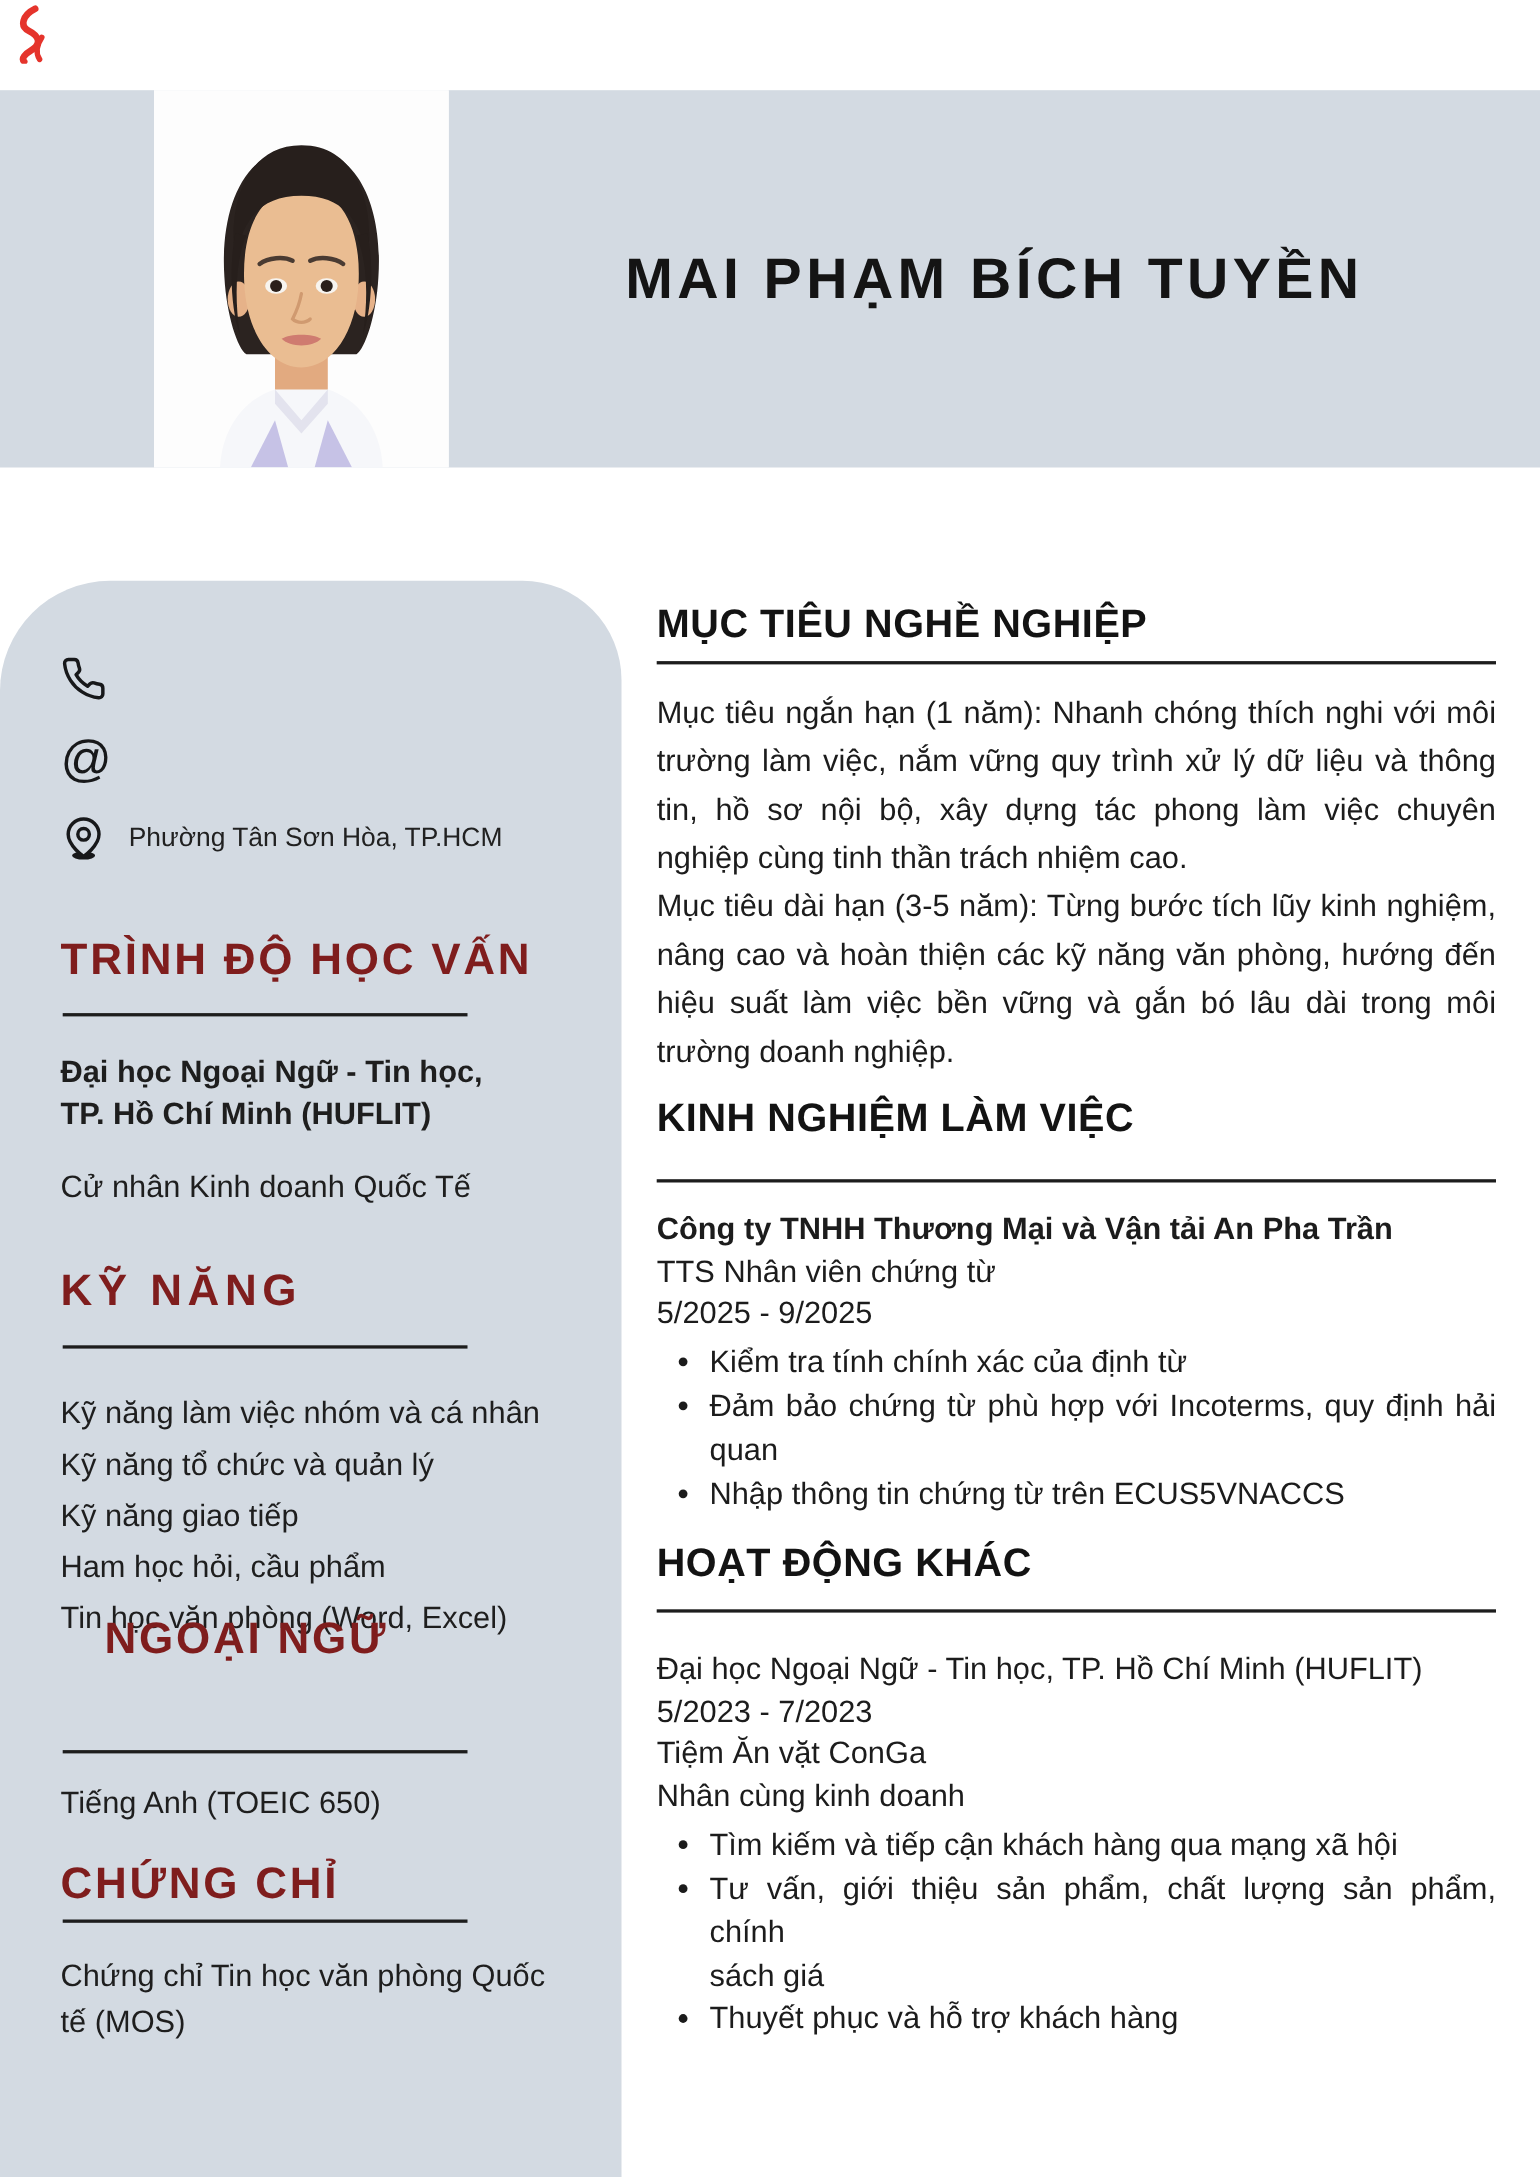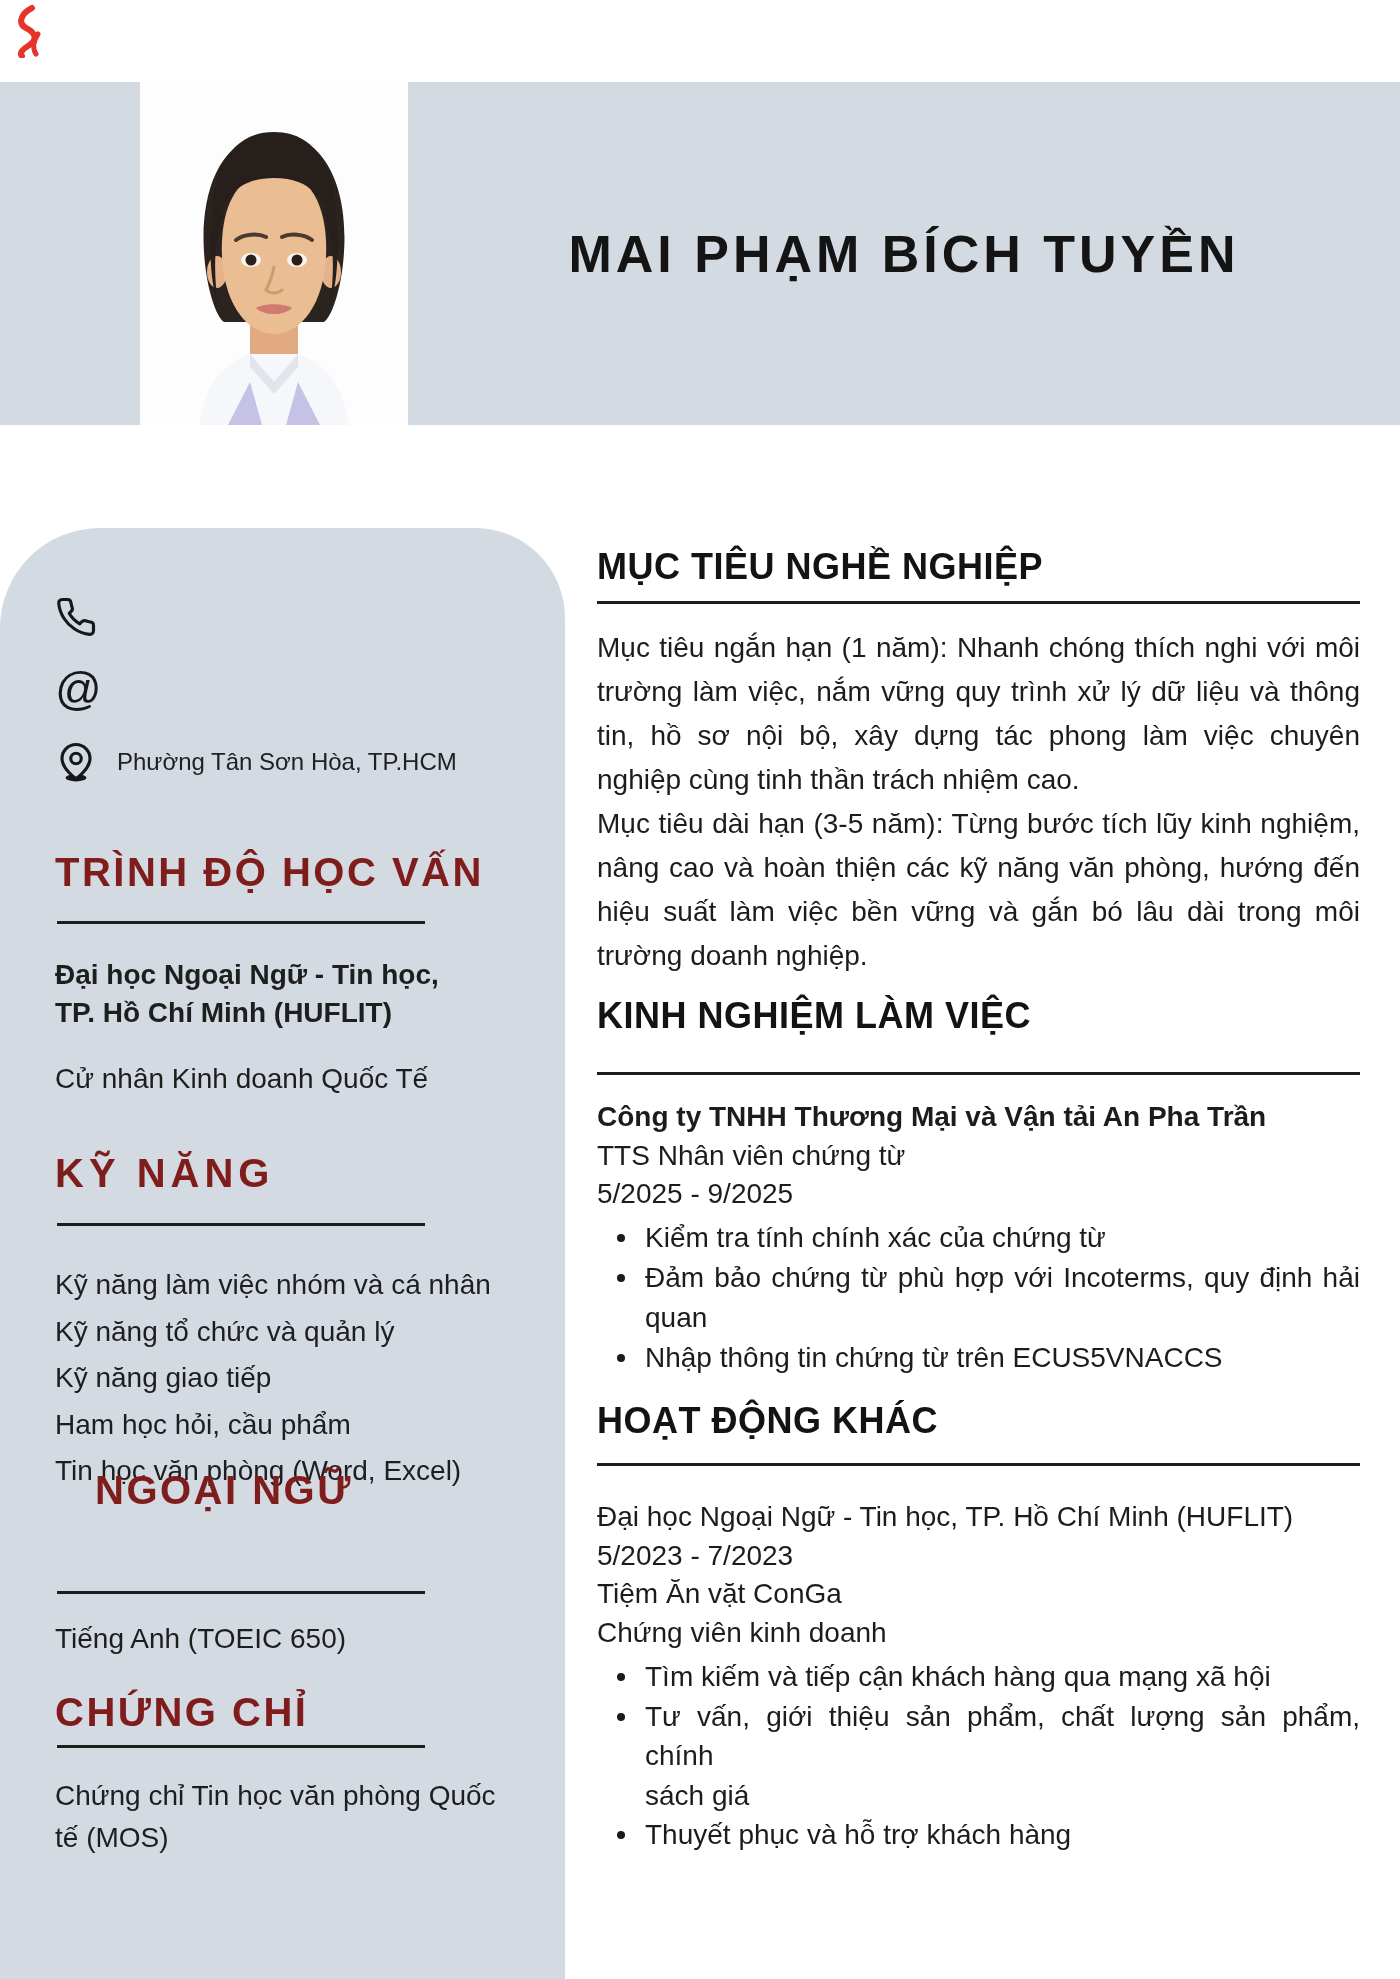--- a/index.html
+++ b/index.html
@@ -165,40 +165,40 @@
     <div class="m-h" style="top:995px;">KINH NGHIỆM LÀM VIỆC</div>
     <div class="rule m-rule" style="top:1072px;"></div>
     <div class="info" style="top:1098px;">
       <div class="bold">Công ty TNHH Thương Mại và Vận tải An Pha Trần</div>
       <div>TTS Nhân viên chứng từ</div>
       <div>5/2025 - 9/2025</div>
     </div>
     <ul class="blist" style="top:1218px;">
       <li>
           <span class="dot"></span>
-        <div class="bl">Kiểm tra tính chính xác của chứng từ</div>
+        <div class="bl">Kiểm tra tính chính xác của định từ</div>
       </li>
       <li>
           <span class="dot"></span>
         <div class="bl jwrap">Đảm bảo chứng từ phù hợp với Incoterms, quy định hải</div>
         <div class="bl">quan</div>
       </li>
       <li>
           <span class="dot"></span>
         <div class="bl">Nhập thông tin chứng từ trên ECUS5VNACCS</div>
       </li>
     </ul>
 
     <div class="m-h" style="top:1400px;">HOẠT ĐỘNG KHÁC</div>
     <div class="rule m-rule" style="top:1463px;"></div>
     <div class="info" style="top:1498px;">
       <div>Đại học Ngoại Ngữ - Tin học, TP. Hồ Chí Minh (HUFLIT)</div>
       <div>5/2023 - 7/2023</div>
       <div>Tiệm Ăn vặt ConGa</div>
-      <div>Chứng viên kinh doanh</div>
+      <div>Nhân cùng kinh doanh</div>
     </div>
     <ul class="blist" style="top:1657px;">
       <li>
           <span class="dot"></span>
         <div class="bl2">Tìm kiếm và tiếp cận khách hàng qua mạng xã hội</div>
       </li>
       <li>
           <span class="dot"></span>
         <div class="bl2 jwrap">Tư vấn, giới thiệu sản phẩm, chất lượng sản phẩm, chính</div>
         <div class="bl2">sách giá</div>

